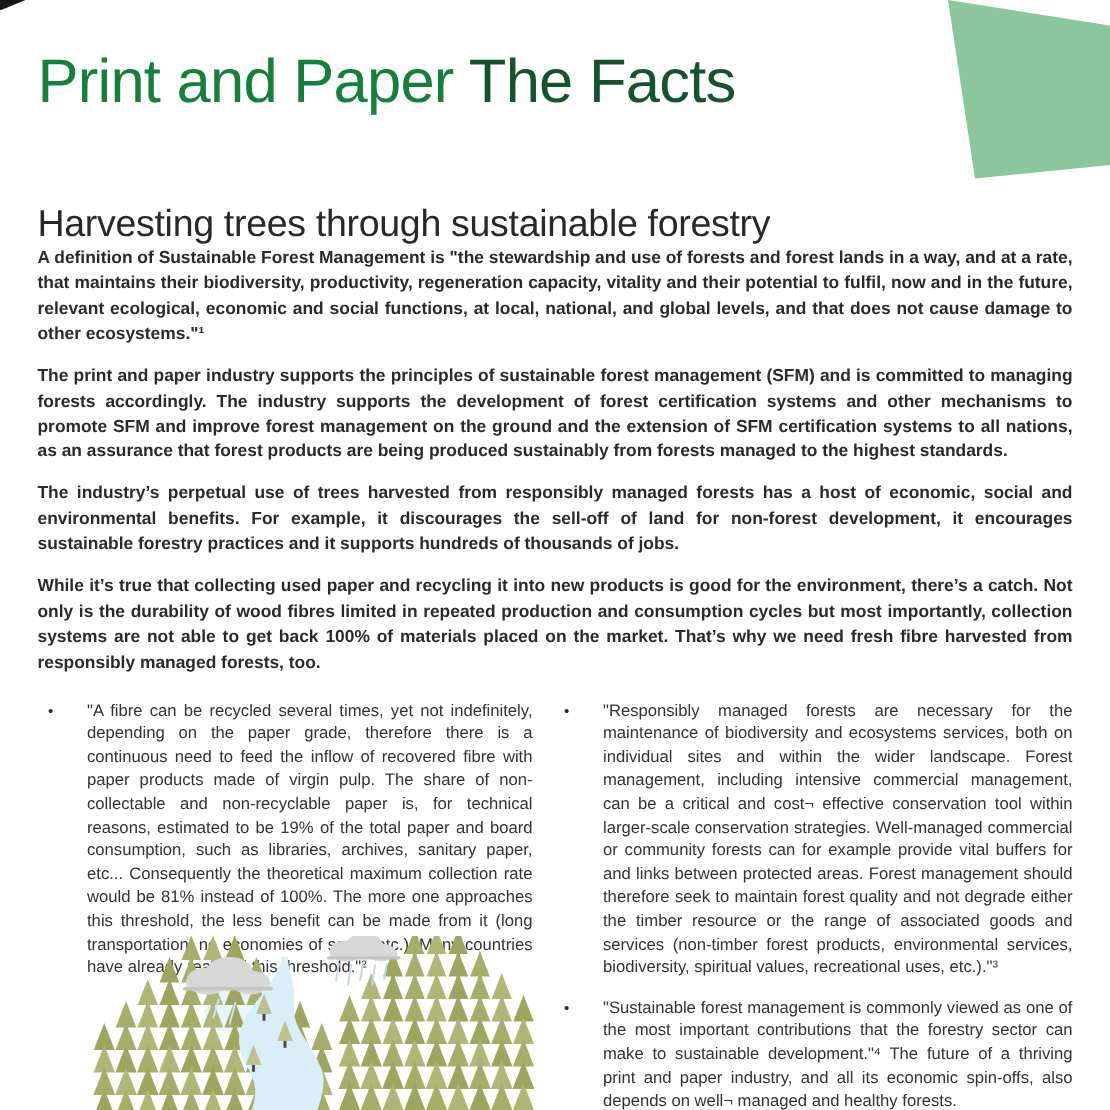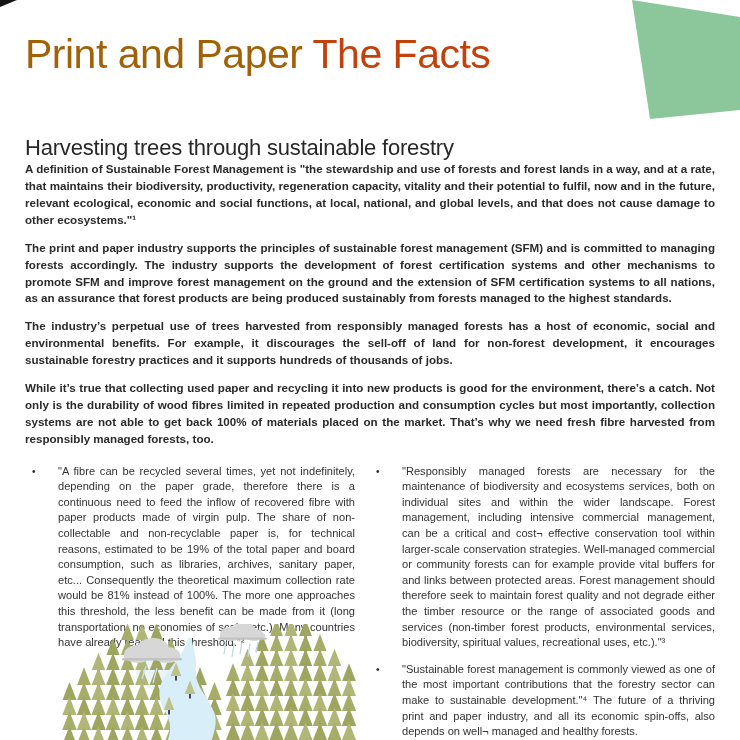--- a/index.html
+++ b/index.html
@@ -16,25 +16,25 @@
   .scan-mark{
     position:absolute;top:0;left:0;width:17px;height:7px;
     background:#161616;
     clip-path:polygon(0 0,100% 0,0 100%);
   }
   .corner-triangle{position:absolute;top:0;right:0;}
   h1.page-title{
     margin:32px 0 0 0;
     font-size:41px;font-weight:500;letter-spacing:-0.5px;line-height:1.1;
   }
-  .t-accent{color:#a16207;}
-  .t-rest{color:#c2410c;}
+  .t-accent{color:#15803d;}
+  .t-rest{color:#14532d;}
   h2.section-heading{
     margin:58px 0 0 0;
-    font-size:22px;font-weight:500;color:#282828;letter-spacing:-0.2px;
+    font-size:25px;font-weight:500;color:#282828;letter-spacing:-0.2px;
   }
   .intro{}
   .intro p{
     margin:0 0 11px 0;
     font-size:11.6px;line-height:16.9px;
     text-align:justify;
     font-weight:600;
     color:#2a2a2a;
   }
   .columns{display:flex;gap:14px;margin-top:16px;}

